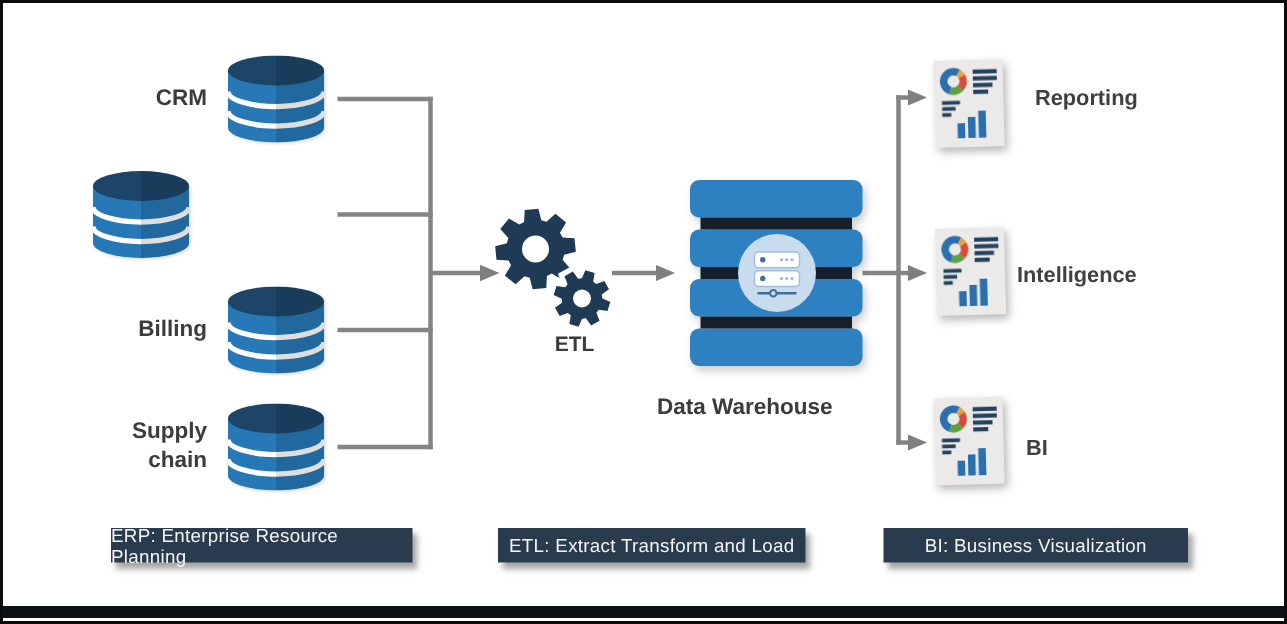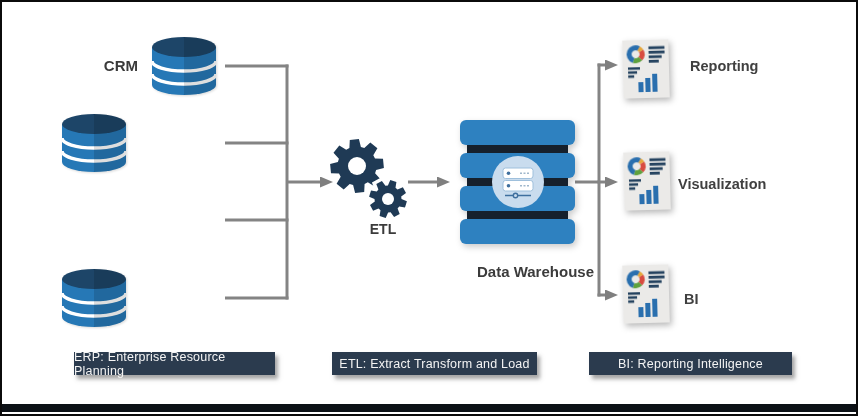--- a/index.html
+++ b/index.html
@@ -26,21 +26,21 @@
   .warehouse{position:absolute;left:458px;top:118px;width:115px;height:124px;
     filter:drop-shadow(2px 3px 3px rgba(0,0,0,.2));}
   .slab{position:absolute;left:0;width:115px;height:25px;border-radius:6px;background:#2e81c0;}
   .slab-gap{position:absolute;left:7px;right:7px;height:8px;background:#16202c;}
   .wh-circle{
     position:absolute;left:50%;top:50%;transform:translate(-50%,-50%);
     width:52px;height:52px;border-radius:50%;background:#c9dcee;
     display:flex;align-items:center;justify-content:center;
   }
   .wh-label{
-    position:absolute;left:456px;top:261px;width:155px;text-align:center;
+    position:absolute;left:417px;top:261px;width:155px;text-align:center;
     font-size:15px;font-weight:700;color:#3b3b3b;
   }
   
   .doc{position:absolute;filter:drop-shadow(2px 3px 3px rgba(0,0,0,.28));transform:rotate(-1.5deg);}
   .out-label{position:absolute;font-size:14.5px;font-weight:700;color:#404040;}
   
   .legend-box{
     position:absolute;top:350px;height:23px;box-sizing:border-box;
     background:#2b3b4e;color:#f4f4f4;font-size:12.5px;letter-spacing:.2px;
     display:flex;align-items:center;justify-content:center;
@@ -87,21 +87,32 @@
   </div>
   <div class="src-row" style="top:112px">
     <svg class="cyl" width="64" height="58">
       <path d="M0,10 V48 A32,10 0 0 0 64,48 V10 Z" fill="#2678b6"></path>
       <path d="M0,24 A32,10 0 0 0 64,24" stroke="#ffffff" stroke-width="3.5" fill="none"></path>
       <path d="M0,37 A32,10 0 0 0 64,37" stroke="#ffffff" stroke-width="3.5" fill="none"></path>
       <ellipse cx="32" cy="10" rx="32" ry="10" fill="#1d4568"></ellipse>
       <path d="M32,0 A32,10 0 0 1 64,10 V48 A32,10 0 0 1 32,58 Z" fill="#000" opacity="0.13"></path>
     </svg>
   </div>
+  <div class="src-row" style="top:189px">
+    <div class="src-label">Billing</div>
+    <svg class="cyl" width="64" height="58">
+      <path d="M0,10 V48 A32,10 0 0 0 64,48 V10 Z" fill="#2678b6"></path>
+      <path d="M0,24 A32,10 0 0 0 64,24" stroke="#ffffff" stroke-width="3.5" fill="none"></path>
+      <path d="M0,37 A32,10 0 0 0 64,37" stroke="#ffffff" stroke-width="3.5" fill="none"></path>
+      <ellipse cx="32" cy="10" rx="32" ry="10" fill="#1d4568"></ellipse>
+      <path d="M32,0 A32,10 0 0 1 64,10 V48 A32,10 0 0 1 32,58 Z" fill="#000" opacity="0.13"></path>
+    </svg>
+  </div>
   <div class="src-row" style="top:267px">
+    <div class="src-label">Supply chain</div>
     <svg class="cyl" width="64" height="58">
       <path d="M0,10 V48 A32,10 0 0 0 64,48 V10 Z" fill="#2678b6"></path>
       <path d="M0,24 A32,10 0 0 0 64,24" stroke="#ffffff" stroke-width="3.5" fill="none"></path>
       <path d="M0,37 A32,10 0 0 0 64,37" stroke="#ffffff" stroke-width="3.5" fill="none"></path>
       <ellipse cx="32" cy="10" rx="32" ry="10" fill="#1d4568"></ellipse>
       <path d="M32,0 A32,10 0 0 1 64,10 V48 A32,10 0 0 1 32,58 Z" fill="#000" opacity="0.13"></path>
     </svg>
   </div>
 
   <svg class="etl-gears" width="110" height="100">
@@ -177,21 +188,21 @@
       <rect x="5" y="27" width="12" height="2.5"></rect>
         <rect x="5" y="31" width="9" height="2.5"></rect>
         <rect x="5" y="35" width="6" height="2.5"></rect>
     </g>
     <g fill="#2a6fae">
       <rect x="15" y="42" width="5" height="10"></rect>
         <rect x="22" y="38" width="5" height="14"></rect>
         <rect x="29" y="34" width="5" height="18"></rect>
     </g>
   </svg>
-  <div class="out-label" style="left:676px;top:174px">Visualization</div>
+  <div class="out-label" style="left:676px;top:174px">Intelligence</div>
 
   <svg class="doc" style="left:621px;top:263px" width="46" height="58" viewBox="0 0 46 58">
     <rect x="0" y="0" width="46" height="58" fill="#ebeae8"></rect>
     <g fill="none" stroke-width="5">
       <path d="M18.63,10.75 A6.5,6.5 0 0 1 17.60,18.60" stroke="#d84b3f"></path>
       <path d="M17.60,18.60 A6.5,6.5 0 0 1 10.78,20.11" stroke="#5fa13e"></path>
       <path d="M10.78,20.11 A6.5,6.5 0 1 1 16.25,8.37" stroke="#2a6fae"></path>
       <path d="M16.25,8.37 A6.5,6.5 0 0 1 18.63,10.75" stroke="#e6a63a"></path>
     </g>
     <g fill="#24425f">
@@ -206,16 +217,16 @@
     <g fill="#2a6fae">
       <rect x="15" y="42" width="5" height="10"></rect>
         <rect x="22" y="38" width="5" height="14"></rect>
         <rect x="29" y="34" width="5" height="18"></rect>
     </g>
   </svg>
   <div class="out-label" style="left:682px;top:289px">BI</div>
 
   <div class="legend-box" style="left:330px;width:205px">ETL: Extract  Transform and Load</div>
   <div class="legend-box" style="left:72px;width:201px">ERP: Enterprise Resource Planning</div>
-  <div class="legend-box" style="left:587px;width:203px">BI: Reporting Intelligence</div>
+  <div class="legend-box" style="left:587px;width:203px">BI: Business Visualization</div>
 
   <div class="footer-bar"></div>
 </div>
 
 </body></html>

